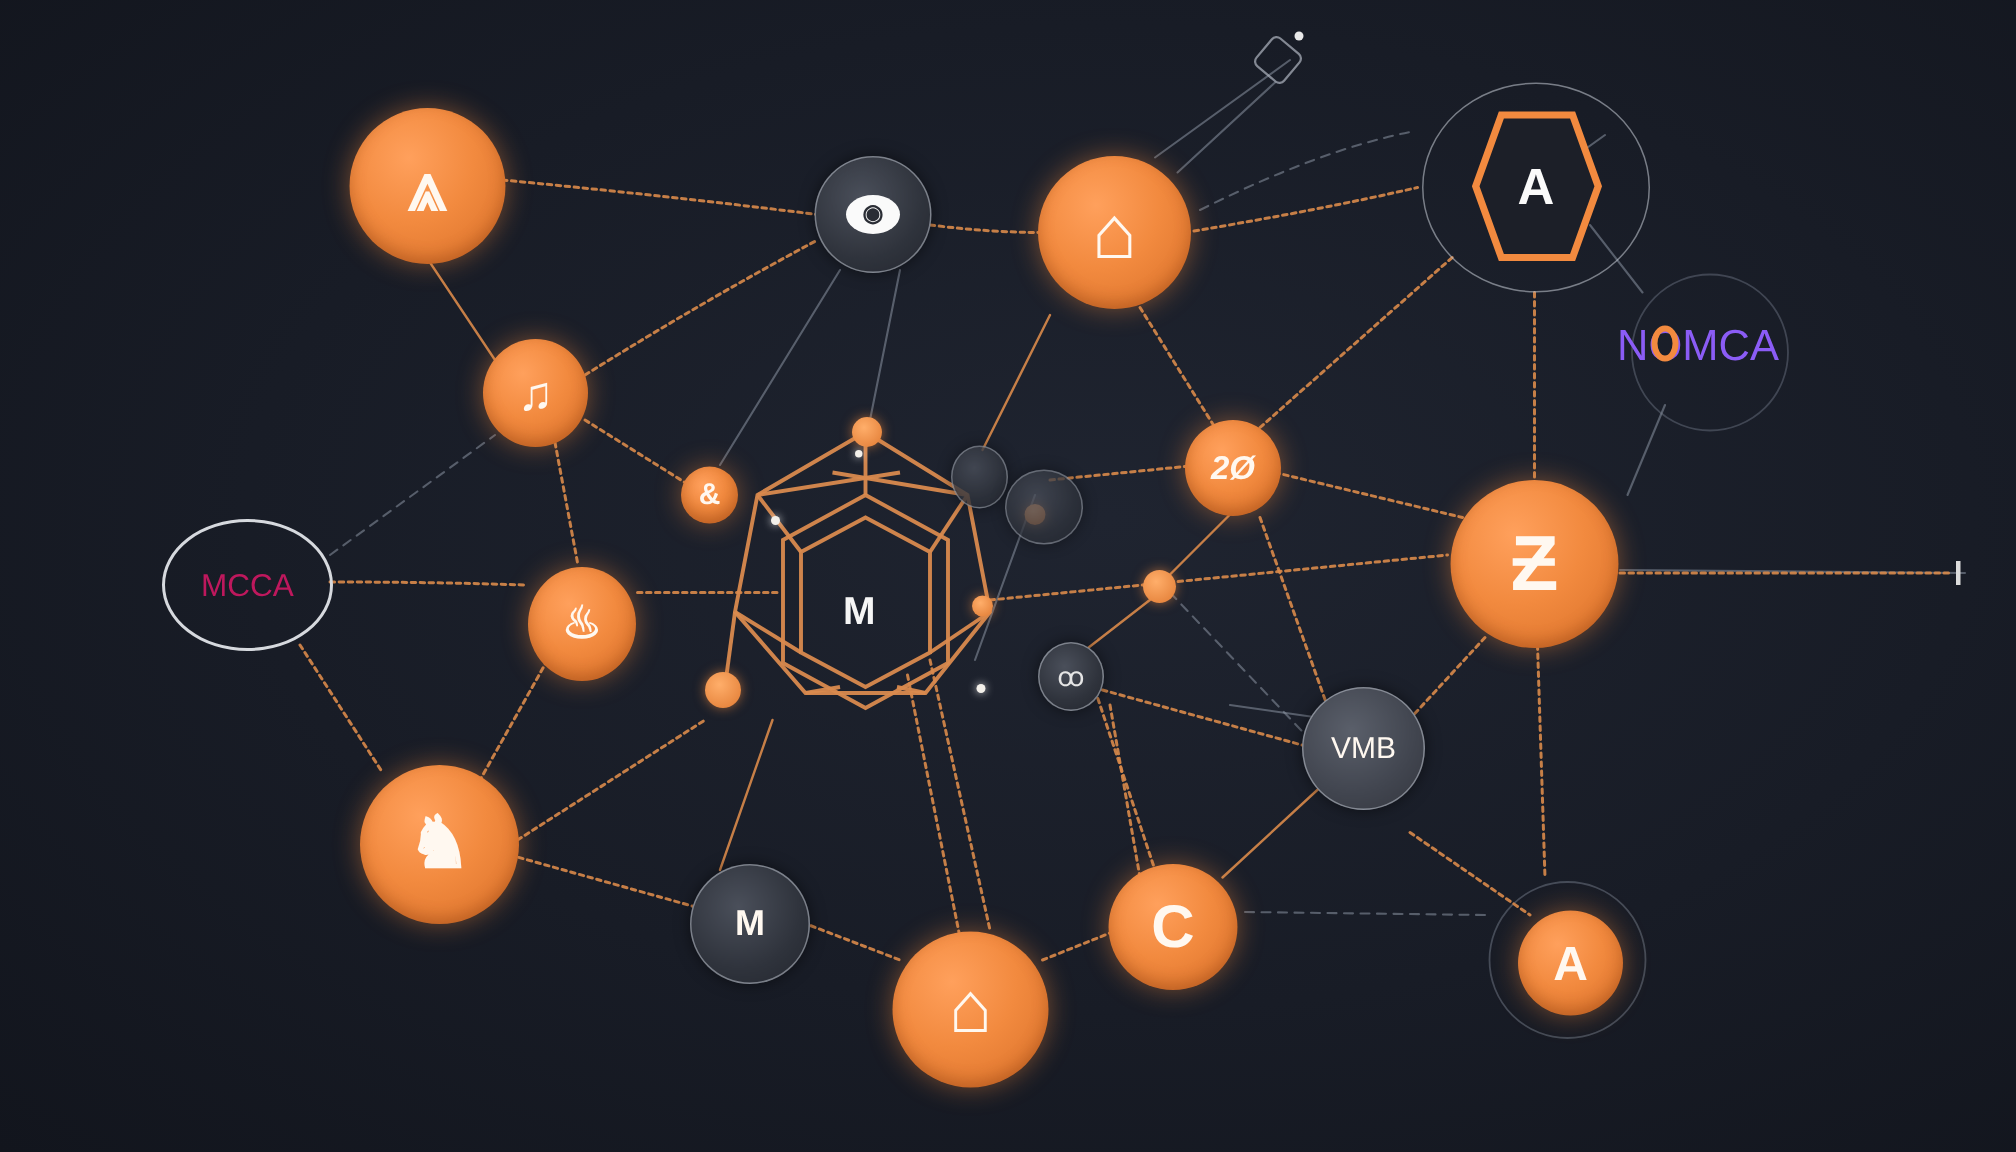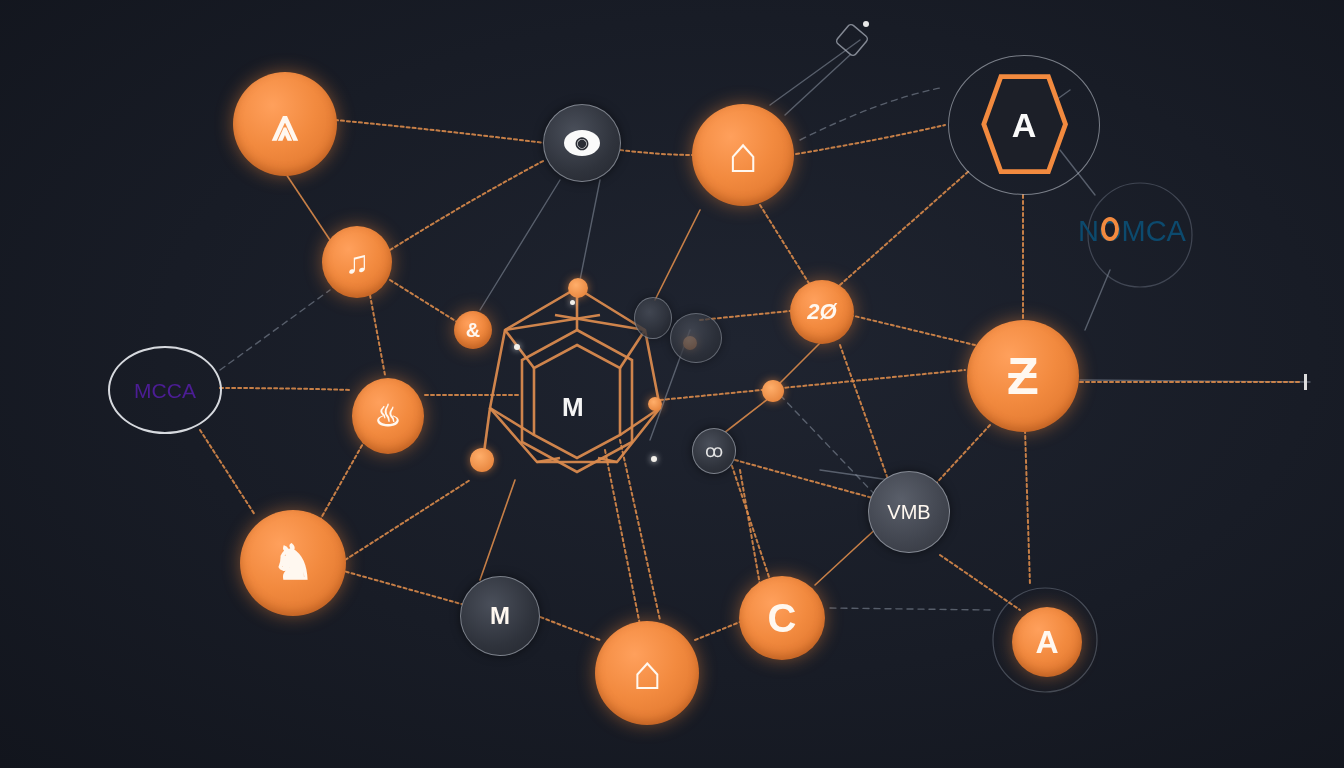--- a/index.html
+++ b/index.html
@@ -144,55 +144,55 @@
   <span class="glyph" style="font-size:50px;">⌂</span>
 </div>
 
 <div class="node ring" style="left:948px; top:55px; width:152px; height:140px; border-radius:50%;">
   <svg class="hex-badge" width="90" height="110" viewBox="0 0 90 110" style="left:31px; top:14px;">
     <polygon points="20,5 70,5 88,55 70,105 20,105 2,55" fill="#1c1f28" stroke="#f28a3f" stroke-width="5" transform="scale(0.95) translate(2,2)"></polygon>
   </svg>
   <span class="glyph" style="position:relative; font-size:34px; color:#fafafa;">A</span>
 </div>
 
-<div class="label" style="left:1078px; top:215px; font-size:29px; letter-spacing:0; font-weight:normal; color:#0c4a6e;">NOMCA</div>
+<div class="label" style="left:1078px; top:215px; font-size:29px; letter-spacing:0; font-weight:normal; color:#8b5cf6;">NOMCA</div>
 <div class="dot" style="left:1101px; top:217px; width:18px; height:24px; border:4px solid #f28a3f; background:transparent; box-sizing:border-box;"></div>
 
 <div class="node orange" style="left:322px; top:226px; width:70px; height:72px;">
   <span class="glyph" style="font-size:32px;">♫</span>
 </div>
 
 <div class="node orange" style="left:454px; top:311px; width:38px; height:38px;">
   <span class="glyph" style="font-size:20px;">&amp;</span>
 </div>
 
 <div class="node dark" style="left:634px; top:297px; width:38px; height:42px; opacity:0.8;"></div>
 <div class="node dark" style="left:670px; top:313px; width:52px; height:50px; opacity:0.75;"></div>
 
 <div class="node ring" style="left:108px; top:346px; width:114px; height:88px; border-width:2px; border-color:#d6d9de;">
-  <span class="glyph" style="font-size:21px; font-weight:normal; color:#4c1d95;">MCCA</span>
+  <span class="glyph" style="font-size:21px; font-weight:normal; color:#be185d;">MCCA</span>
 </div>
 
 <div class="node orange" style="left:352px; top:378px; width:72px; height:76px;">
   <span class="glyph" style="font-size:30px;">♨</span>
 </div>
 
 <div class="node orange" style="left:790px; top:280px; width:64px; height:64px;font-style:italic;">
   <span class="glyph" style="font-size:22px;">2Ø</span>
 </div>
 
 <div class="node orange" style="left:967px; top:320px; width:112px; height:112px;">
   <span class="glyph" style="font-size:52px;">Ƶ</span>
 </div>
 
 <div class="node dark" style="left:692px; top:428px; width:44px; height:46px;">
   <span class="glyph" style="font-size:18px; font-weight:normal; color:#e5e5e5;">ꝏ</span>
 </div>
 
-<div class="node dark" style="left:868px; top:471px; width:82px; height:82px; background:radial-gradient(circle at 40% 35%, #5a5f6a 0%, #41454f 60%, #33363e 100%);">
+<div class="node dark" style="left:868px; top:458px; width:82px; height:82px; background:radial-gradient(circle at 40% 35%, #5a5f6a 0%, #41454f 60%, #33363e 100%);">
   <span class="glyph" style="font-size:20px; font-weight:normal;">VMB</span>
 </div>
 
 <div class="node orange" style="left:240px; top:510px; width:106px; height:106px;">
   <span class="glyph" style="font-size:48px;">♞</span>
 </div>
 
 <div class="node dark" style="left:460px; top:576px; width:80px; height:80px;">
   <span class="glyph" style="font-size:24px;">M</span>
 </div>

